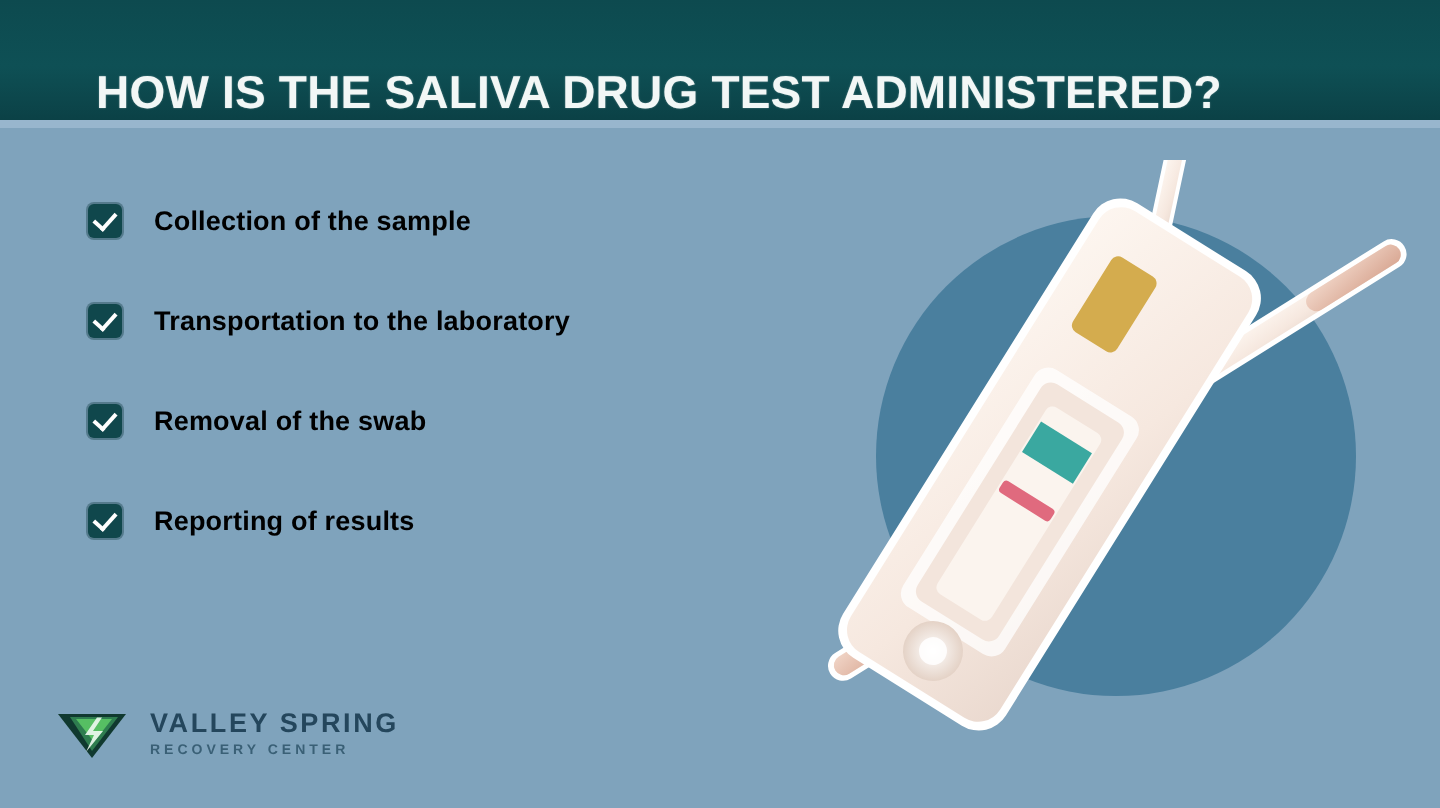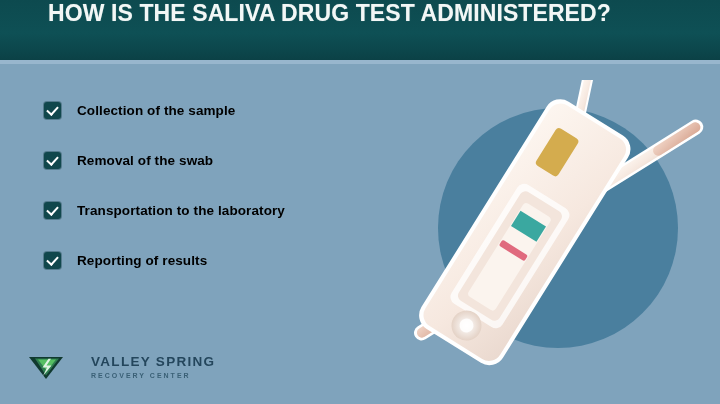--- a/index.html
+++ b/index.html
@@ -9,21 +9,21 @@
     background:#7fa3bc;
     overflow:hidden;
     position:relative;
   }
   .page { position:relative; width:720px; height:404px; overflow:hidden; }
 
   
   .header {
     position:absolute; left:0; top:0; width:720px; height:60px;
     background:linear-gradient(180deg,#0d4a4f 0%,#0e5055 55%,#0b4146 100%);
-    display:flex; align-items:flex-start;
+    display:flex; align-items:flex-end;
   }
   .header-title {
     color:#f2f7f6;
     font-size:23px;
     font-weight:bold;
     letter-spacing:0.1px;
     margin-left:48px;
     white-space:nowrap;
     text-shadow:0 0 1px rgba(255,255,255,.35);
   }
@@ -65,21 +65,21 @@
     letter-spacing:.1px;
     white-space:nowrap;
   }
 
   
   .logo {
     position:absolute; left:26px; top:352px;
     display:flex; align-items:center;
   }
   .logo-mark { width:40px; height:30px; flex:0 0 40px; }
-  .logo-text { margin-left:25px; }
+  .logo-text { margin-left:9px; }
   .logo-name {
     font-size:13.5px; font-weight:bold; color:#24465c;
     letter-spacing:1.3px; line-height:1.1;
   }
   .logo-sub {
     font-size:7px; font-weight:bold; color:#3a6076;
     letter-spacing:2.0px; margin-top:3px;
   }
 
   
@@ -100,26 +100,26 @@
 
   <div class="checklist">
 
     <div class="check-item">
       <span class="checkbox"></span>
       <span class="check-label">Collection of the sample</span>
     </div>
 
     <div class="check-item">
       <span class="checkbox"></span>
+      <span class="check-label">Transportation to the laboratory</span>
+    </div>
+
+    <div class="check-item">
+      <span class="checkbox"></span>
       <span class="check-label">Removal of the swab</span>
-    </div>
-
-    <div class="check-item">
-      <span class="checkbox"></span>
-      <span class="check-label">Transportation to the laboratory</span>
     </div>
 
 
     <div class="check-item">
       <span class="checkbox"></span>
       <span class="check-label">Reporting of results</span>
     </div>
 
   </div>
 

